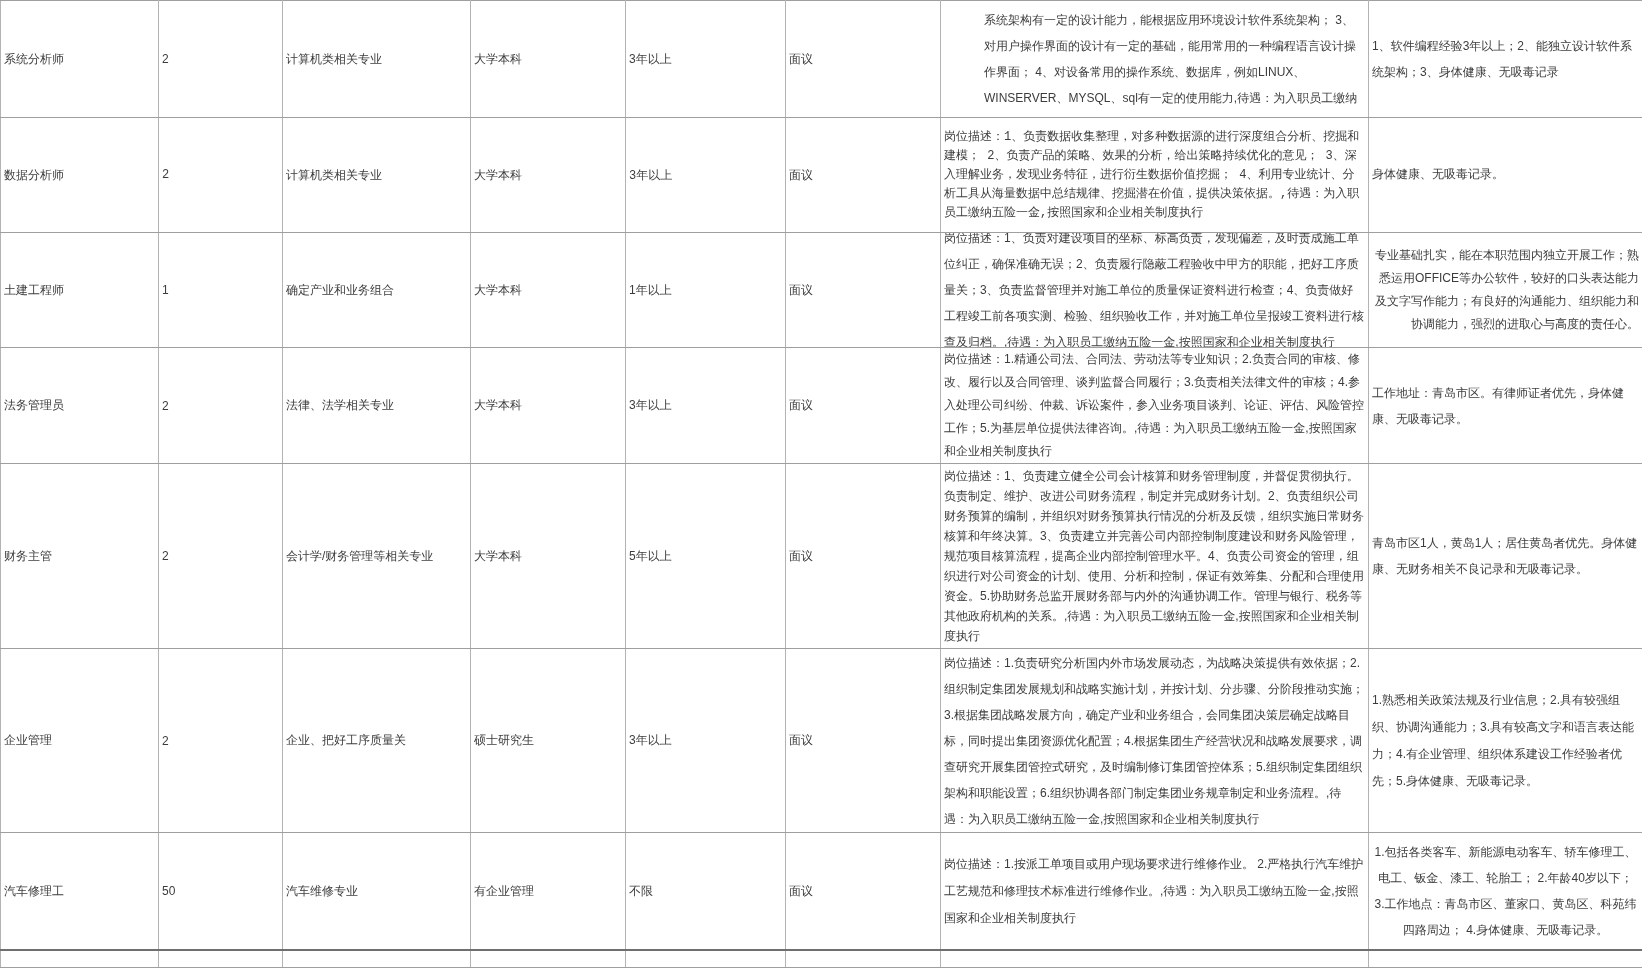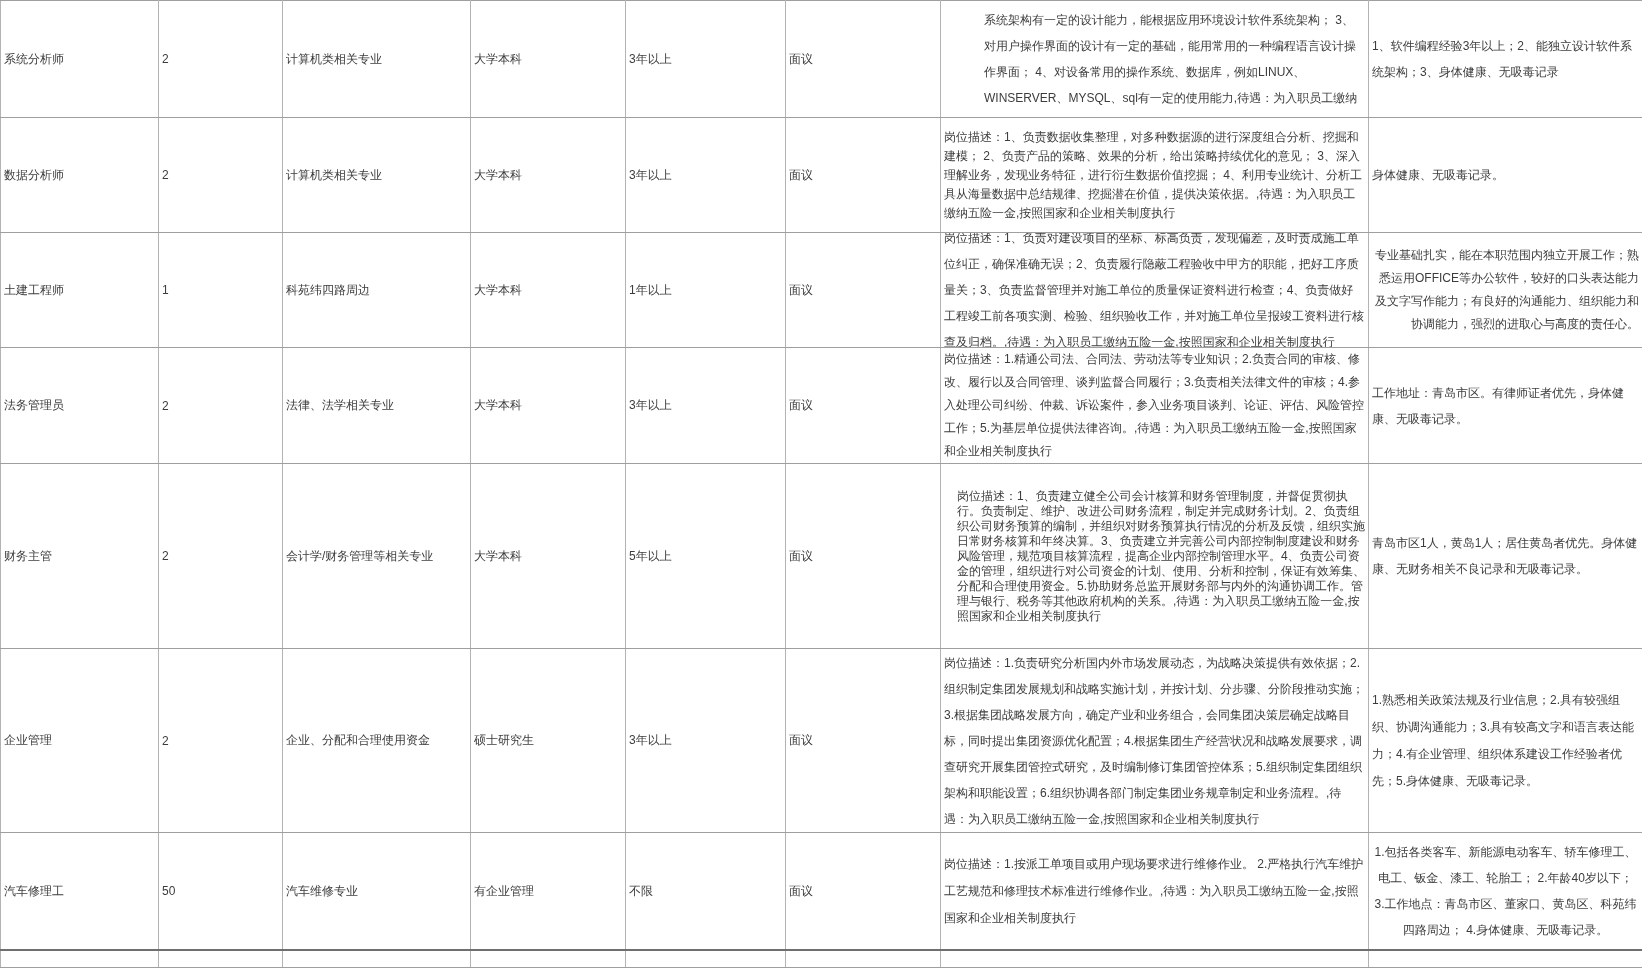--- a/index.html
+++ b/index.html
@@ -34,35 +34,35 @@
   .cellbox {
     display: flex;
     align-items: center;
     overflow: hidden;
     padding: 0 3px;
     box-sizing: border-box;
   }
   .cellbox span { display: block; }
   
   .row-0 .cellbox { height: 116px; }
-  .row-1 .cellbox { height: 114px; }
+  .row-1 .cellbox { height: 114px; font-family: Liberation Mono, monospace; }
   .row-2 .cellbox { height: 114px; }
   .row-3 .cellbox { height: 115px; }
   .row-4 .cellbox { height: 184px; }
   .row-5 .cellbox { height: 183px; }
   .row-6 .cellbox { height: 116px; }
   .row-7 .cellbox { height: 16px; }
   
   td.col-description { font-size: 11.5px; }
   td.col-requirements { font-size: 12.5px; }
   .row-0 td.col-description { line-height: 26px; padding-left: 40px; }
   .row-1 td.col-description { line-height: 19px; }
   .row-2 td.col-description { line-height: 26px; }
   .row-3 td.col-description { line-height: 23px; }
-  .row-4 td.col-description { line-height: 15px; padding-left: 13px; }
+  .row-4 td.col-description { line-height: 20px; }
   .row-5 td.col-description { line-height: 26px; margin-top: 40px; }
   .row-6 td.col-description { line-height: 27px; }
   td.col-requirements { line-height: 26px; }
   .row-2 td.col-requirements { line-height: 23px; text-align: right; }
   .row-5 td.col-requirements { line-height: 27px; }
   .row-6 td.col-requirements { line-height: 26px; text-align: center; }
 </style>
 </head>
 <body>
 
@@ -169,21 +169,21 @@
               <span>土建工程师</span>
             </div>
           </td>
           <td class="col-headcount">
             <div class="cellbox">
               <span>1</span>
             </div>
           </td>
           <td class="col-major">
             <div class="cellbox">
-              <span>科苑纬四路周边</span>
+              <span>确定产业和业务组合</span>
             </div>
           </td>
           <td class="col-education">
             <div class="cellbox">
               <span>大学本科</span>
             </div>
           </td>
           <td class="col-experience">
             <div class="cellbox">
               <span>1年以上</span>
@@ -295,21 +295,21 @@
               <span>企业管理</span>
             </div>
           </td>
           <td class="col-headcount">
             <div class="cellbox">
               <span>2</span>
             </div>
           </td>
           <td class="col-major">
             <div class="cellbox">
-              <span>企业、分配和合理使用资金</span>
+              <span>企业、把好工序质量关</span>
             </div>
           </td>
           <td class="col-education">
             <div class="cellbox">
               <span>硕士研究生</span>
             </div>
           </td>
           <td class="col-experience">
             <div class="cellbox">
               <span>3年以上</span>

